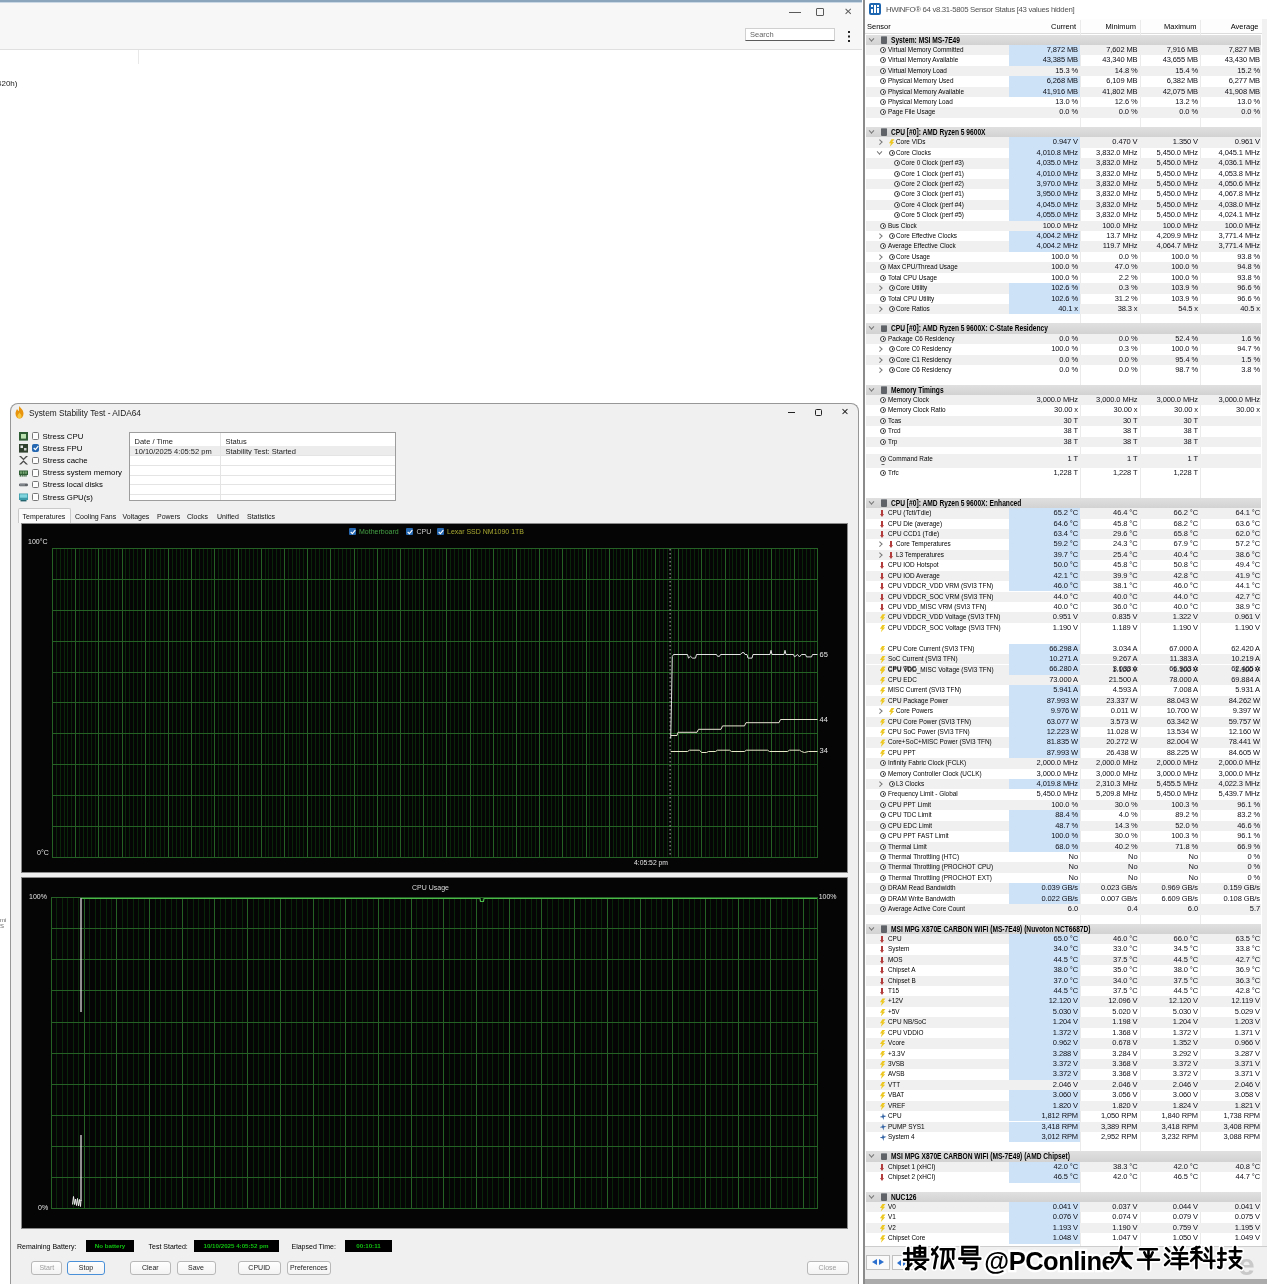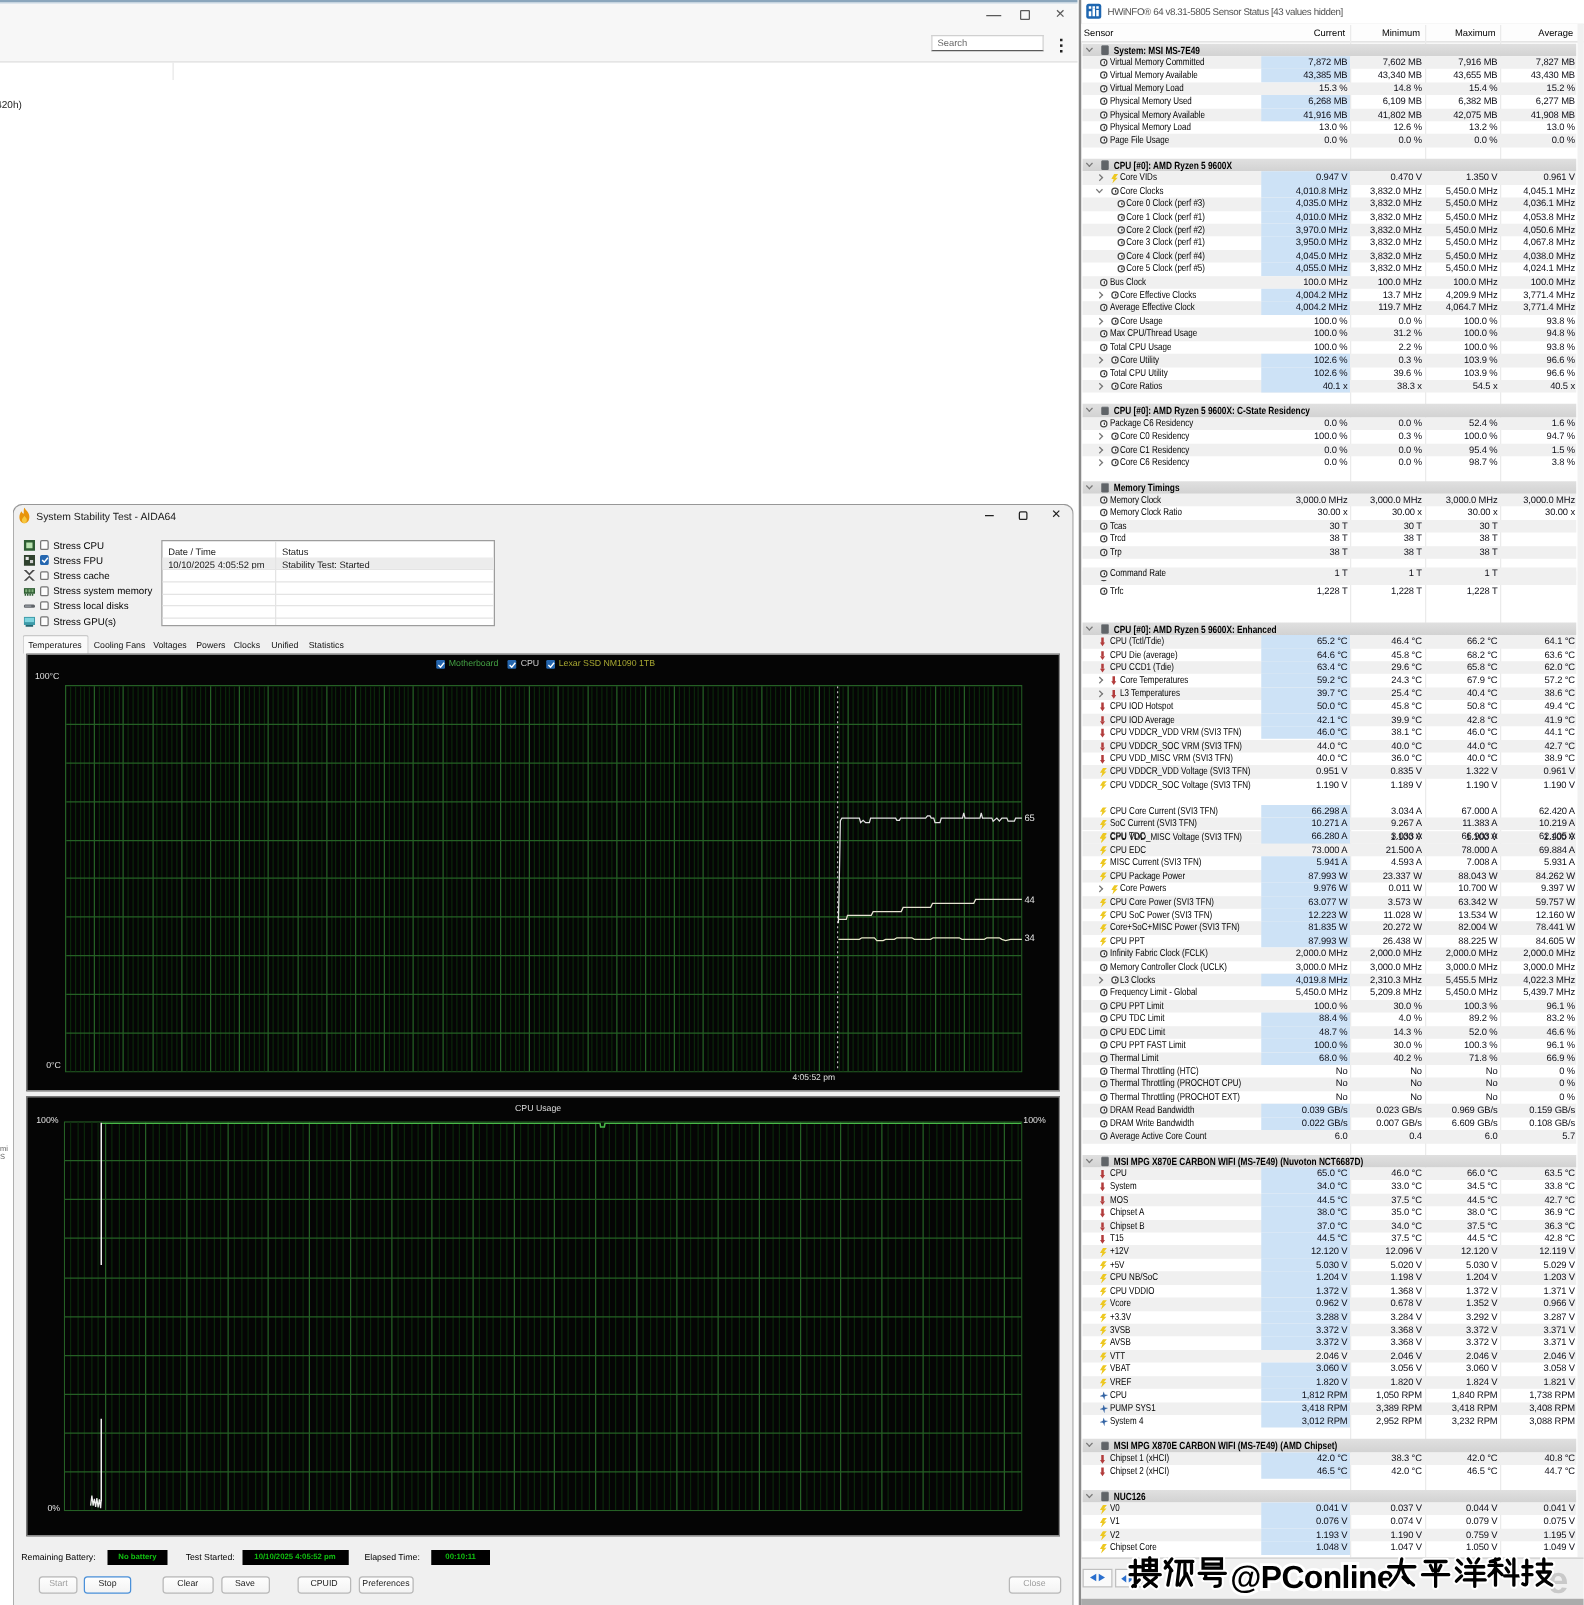--- a/index.html
+++ b/index.html
@@ -243,21 +243,21 @@
     <span class="lab" style="left:30px">Core Usage</span>
     <span class="v v1">100.0 %</span>
     <span class="v v2">0.0 %</span>
     <span class="v v3">100.0 %</span>
     <span class="v v4">93.8 %</span>
   </div>
 <div class="hr odd" style="top:262.32px">
     <span class="ic clk" style="left:13.5px"></span>
     <span class="lab" style="left:22px">Max CPU/Thread Usage</span>
     <span class="v v1">100.0 %</span>
-    <span class="v v2">31.2 %</span>
+    <span class="v v2">47.0 %</span>
     <span class="v v3">100.0 %</span>
     <span class="v v4">94.8 %</span>
   </div>
 <div class="hr" style="top:272.74px">
     <span class="ic clk" style="left:13.5px"></span>
     <span class="lab" style="left:22px">Total CPU Usage</span>
     <span class="v v1">100.0 %</span>
     <span class="v v2">2.2 %</span>
     <span class="v v3">100.0 %</span>
     <span class="v v4">93.8 %</span>
@@ -270,21 +270,21 @@
     <span class="v v1">102.6 %</span>
     <span class="v v2">0.3 %</span>
     <span class="v v3">103.9 %</span>
     <span class="v v4">96.6 %</span>
   </div>
 <div class="hr" style="top:293.58px">
     <span class="bl"></span>
     <span class="ic clk" style="left:13.5px"></span>
     <span class="lab" style="left:22px">Total CPU Utility</span>
     <span class="v v1">102.6 %</span>
-    <span class="v v2">39.6 %</span>
+    <span class="v v2">31.2 %</span>
     <span class="v v3">103.9 %</span>
     <span class="v v4">96.6 %</span>
   </div>
 <div class="hr odd" style="top:304.00px">
     <span class="bl"></span>
     <span class="cr" style="left:12px"></span>
     <span class="ic clk" style="left:22.5px"></span>
     <span class="lab" style="left:30px">Core Ratios</span>
     <span class="v v1">40.1 x</span>
     <span class="v v2">38.3 x</span>

